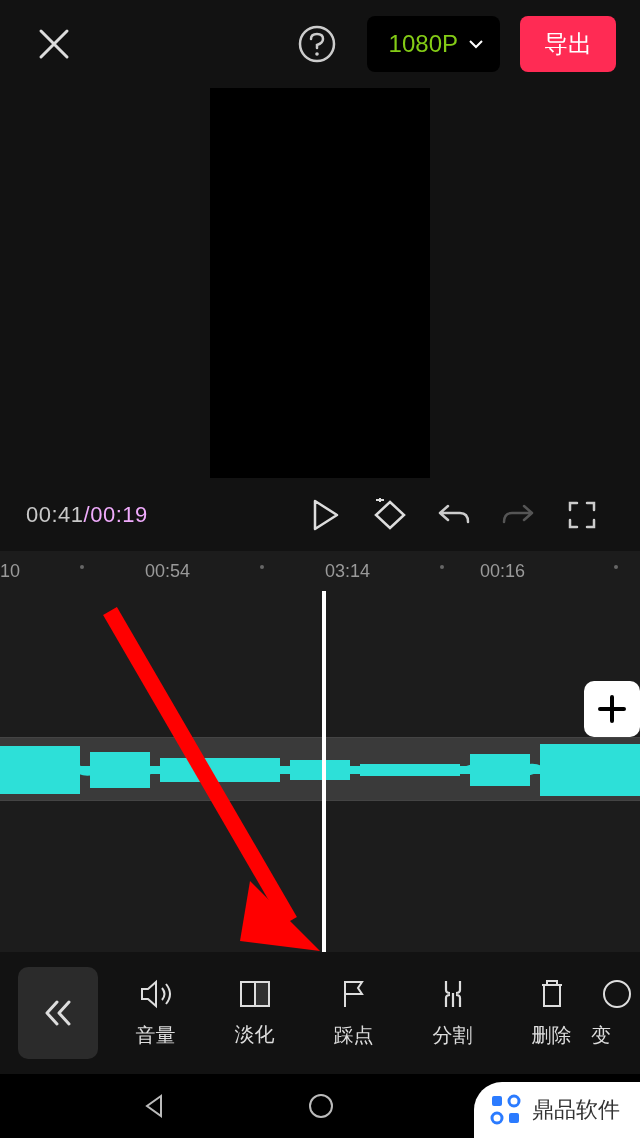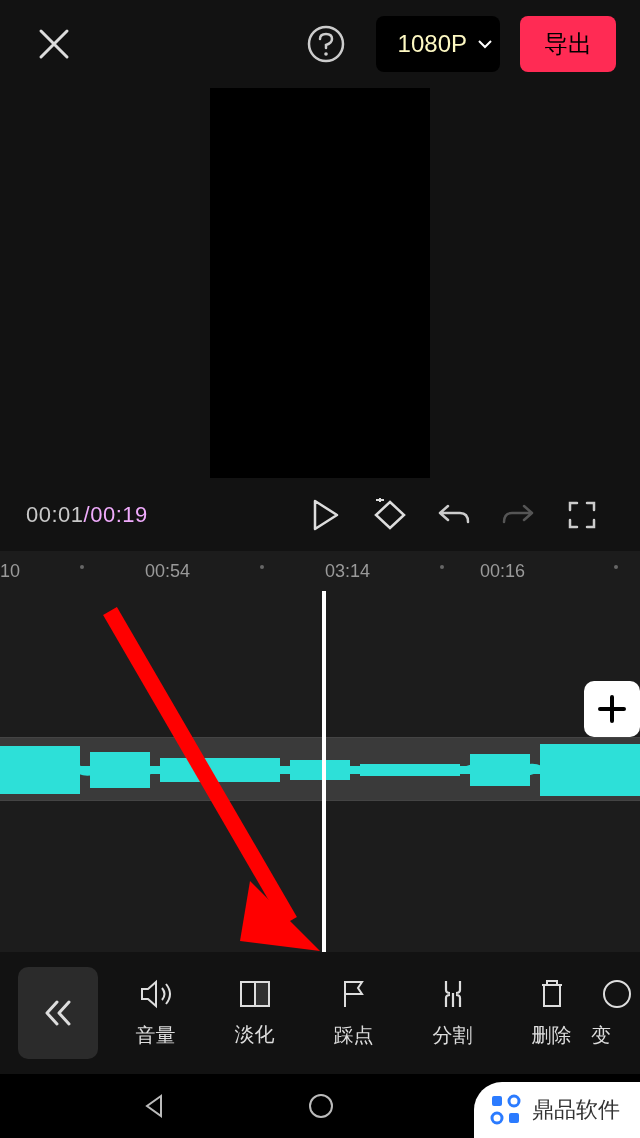--- a/index.html
+++ b/index.html
@@ -4,22 +4,22 @@
 <style>
   * { margin: 0; padding: 0; box-sizing: border-box; }
   html, body { width: 640px; height: 1138px; background: #000; font-family: -apple-system, "PingFang SC", "Microsoft YaHei", sans-serif; overflow: hidden; color: #fff; }
   .app { width: 640px; height: 1138px; display: flex; flex-direction: column; background: #121212; position: relative; }
 
   
   .topbar { height: 88px; display: flex; align-items: center; padding: 0 24px 0 24px; background: #121212; }
   .topbar .close { width: 44px; height: 44px; display:flex; align-items:center; justify-content:center; margin-left: 8px; }
   .topbar .spacer { flex: 1; }
   .topbar .help { width: 44px; height: 44px; display:flex; align-items:center; justify-content:center; margin-right: 28px; }
-  .res-select { background: #000; border-radius: 8px; height: 56px; padding: 0 7px 0 22px; display:flex; align-items:center; gap:10px; font-size: 24px; color:#fef9c3; margin-right: 20px; }
-  .export-btn { background: #ff2b54; border-radius: 8px; height: 56px; padding: 4px 24px; display:flex; align-items:center; font-size: 24px; color:#000000; }
+  .res-select { background: #000; border-radius: 8px; height: 56px; padding: 0 16px 0 22px; display:flex; align-items:center; gap:10px; font-size: 24px; color:#84cc16; margin-right: 20px; }
+  .export-btn { background: #ff2b54; border-radius: 8px; height: 56px; padding: 4px 24px; display:flex; align-items:center; font-size: 24px; color:#ffffff; }
 
   
   .preview-area { height: 398px; background:#121212; display:flex; align-items:flex-start; justify-content:center; }
   .preview-canvas { width: 220px; height: 390px; background:#000; }
 
   
   .controls { height: 65px; display:flex; align-items:center; padding: 0 26px 8px 26px; background:#121212; gap:0; }
   .timecode { font-size: 22px; color:#c8c8c8; letter-spacing:0.5px; }
   .timecode .total { color:#f0abfc; }
   .controls .spacer { flex:1; }
@@ -85,21 +85,21 @@
       <span>导出</span>
     </div>
   </div>
 
   <div class="preview-area">
     <div class="preview-canvas"></div>
   </div>
 
   <div class="controls">
     <div class="timecode">
-      <span>00:01</span><span class="total">/<span>00:19</span></span>
+      <span>00:41</span><span class="total">/<span>00:19</span></span>
     </div>
     <div class="spacer"></div>
     <div class="ctrl-ic">
       <svg width="30" height="34" viewBox="0 0 30 34">
         <path d="M4 3 L26 17 L4 31 Z" fill="none" stroke="#ddd" stroke-width="2.5" stroke-linejoin="round"></path>
       </svg>
     </div>
     <div class="ctrl-ic">
       <svg width="40" height="34" viewBox="0 0 40 34">
         <path d="M20 4 L34 17 L20 30 L6 17 Z" fill="none" stroke="#ddd" stroke-width="2.5"></path>

